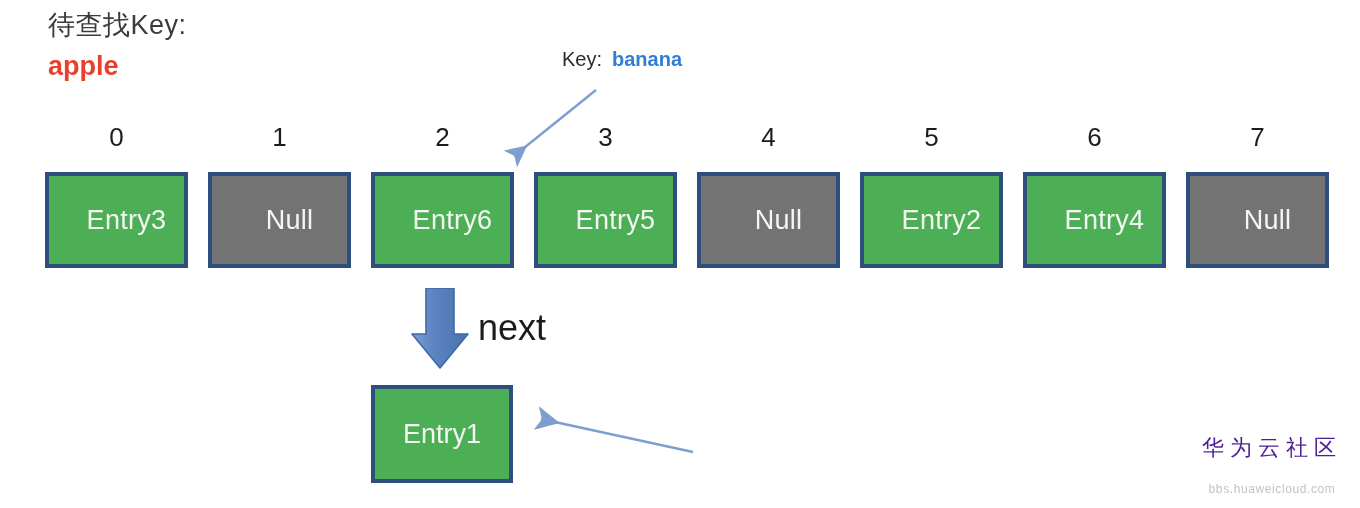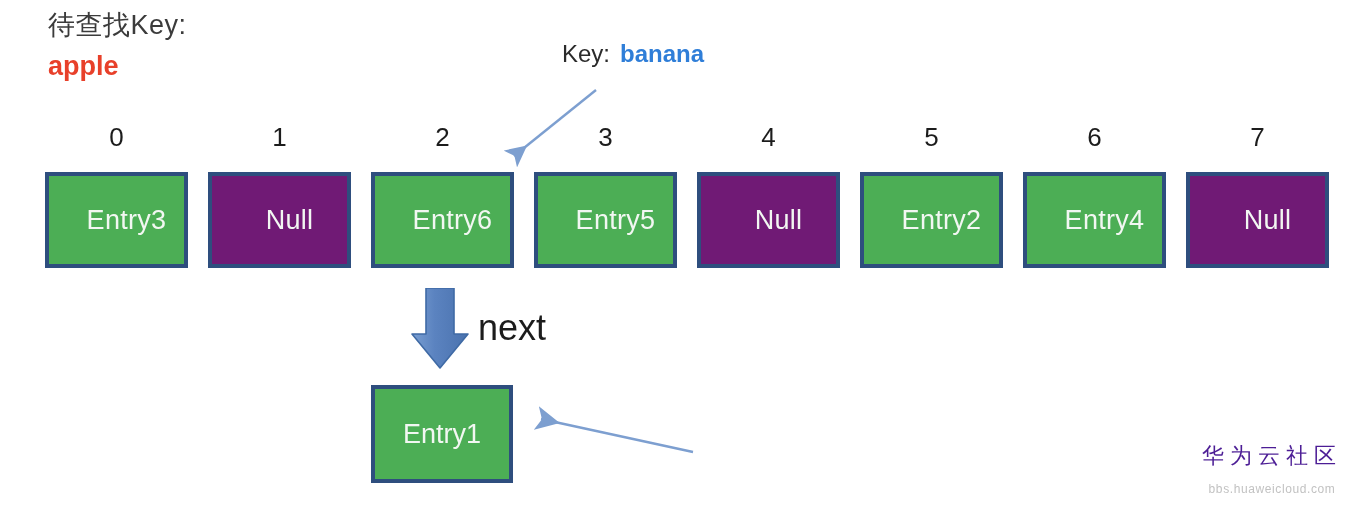--- a/index.html
+++ b/index.html
@@ -35,23 +35,23 @@
     font-size: 27px;
     font-weight: bold;
     color: #e8402a;
     margin-top: 10px;
   }
 
   
   #banana-callout {
     position: absolute;
     left: 562px;
-    top: 40px;
+    top: 48px;
     white-space: nowrap;
-    font-size: 24px;
+    font-size: 20px;
   }
   #banana-callout .k {
     color: #2b2b2b;
   }
   #banana-callout .v {
     color: #2f7ed8;
     font-weight: bold;
     margin-left: 10px;
   }
 
@@ -82,21 +82,21 @@
     box-sizing: content-box;
     display: flex;
     align-items: center;
     justify-content: center;
     font-size: 27px;
     color: #f2f7f2;
     letter-spacing: 0.3px;
     padding-left: 20px;
   }
   .slot-box.green { background: #4cae55; }
-  .slot-box.blue  { background: #701a75; }
+  .slot-box.blue  { background: #737373; }
 
   
   #next-arrow {
     position: absolute;
     left: 408px;
     top: 288px;
     width: 64px;
     height: 82px;
   }
   #next-label {
@@ -151,21 +151,21 @@
   }
   #watermark-cn {
     font-size: 22px;
     letter-spacing: 6px;
     color: #4c1d95;
   }
   #watermark-url {
     font-size: 12px;
     letter-spacing: 0.6px;
     color: #c2c2c2;
-    margin-top: 11px;
+    margin-top: 19px;
   }
 </style>
 </head>
 <body>
 
 <div id="canvas">
 
   <div id="title-block">
     <div id="title-label">待查找Key:</div>
     <div id="title-key">apple</div>

